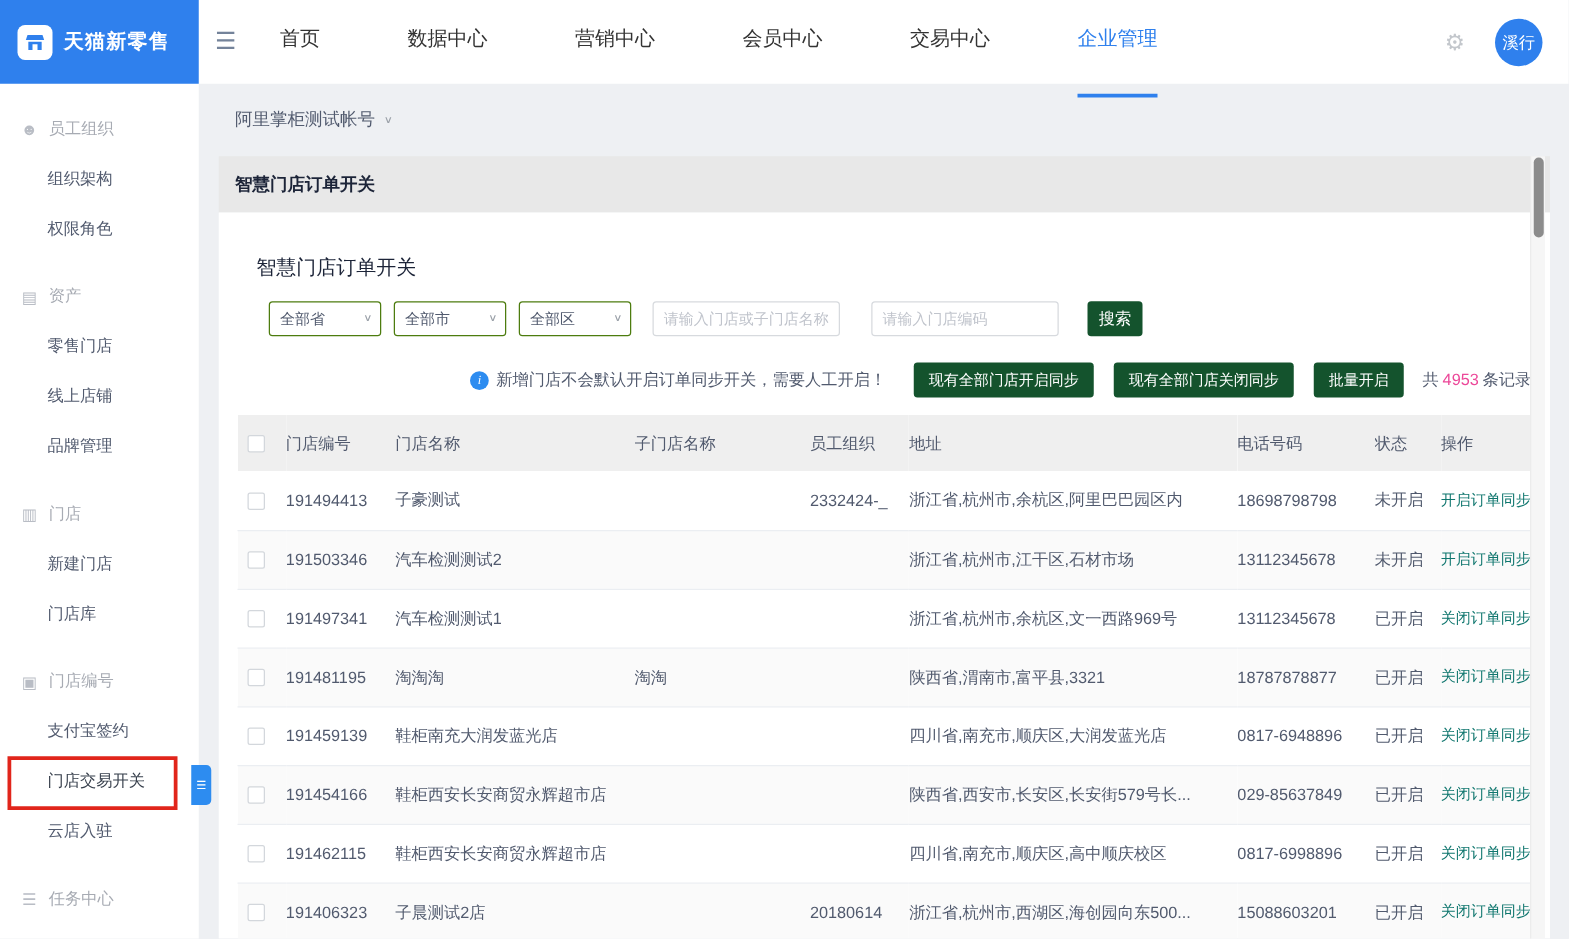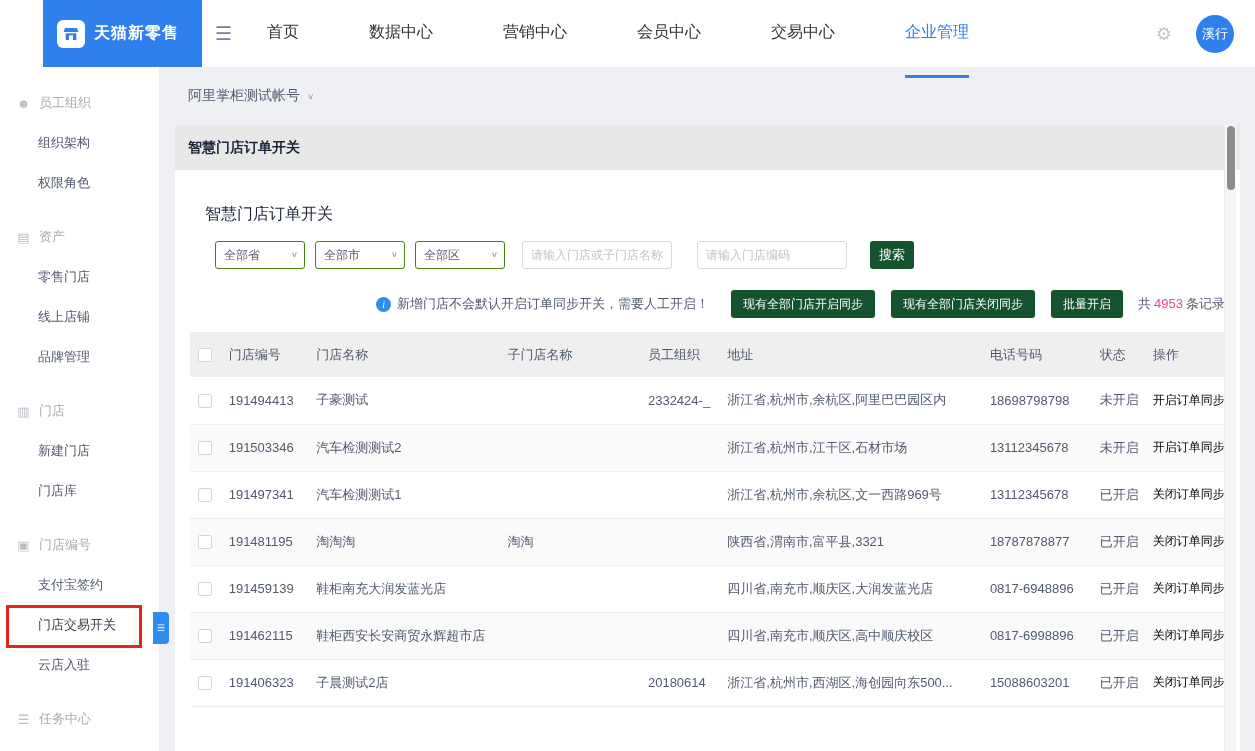--- a/index.html
+++ b/index.html
@@ -2,21 +2,21 @@
 <html><head>
 <meta charset="utf-8">
 <style>
   * { margin:0; padding:0; box-sizing:border-box; }
   html,body { width:1255px; height:751px; overflow:hidden; background:#eef0f3;
     font-family:"Liberation Sans", sans-serif; }
   .app { position:relative; width:1255px; height:751px; }
 
   
   .header { position:absolute; top:0; left:0; width:1255px; height:67px; background:#fff;
-    display:flex; align-items:center; z-index:20;padding-left:43px; }
+    display:flex; align-items:center; z-index:20; }
   .logo { width:159px; height:67px; background:#2f80ed; display:flex; align-items:center;
     padding-left:14px; flex:0 0 159px; cursor:pointer; }
   .logo-icon { width:28px; height:28px; background:#fff; border-radius:6px; display:flex;
     align-items:center; justify-content:center; margin-right:9px; }
   .logo-text { color:#fff; font-size:16px; font-weight:bold; letter-spacing:1px; white-space:nowrap; }
   .collapse { margin-left:13px; font-size:19px; color:#74839a; cursor:pointer; line-height:1; }
   .topnav { display:flex; margin-left:35px; height:67px; }
   .topnav-item { font-size:16px; color:#333; height:78px; line-height:64px; cursor:pointer;
     border-bottom:3px solid transparent; margin-right:70px; white-space:nowrap; text-decoration:none; }
   .topnav-item.active { color:#2f80ed; border-bottom-color:#2f80ed; font-weight:500; }
@@ -85,21 +85,21 @@
   
   table { width:100%; border-collapse:collapse; table-layout:fixed; margin-top:14px; }
   thead th { height:45px; background:#efefef; font-size:13px; font-weight:500; color:#515a6e;
     text-align:left; padding-right:8px; white-space:nowrap; overflow:hidden; }
   tbody td { height:47px; border-bottom:1px solid #ebeef2; font-size:13px; color:#515a6e;
     padding-right:8px; white-space:nowrap; overflow:hidden; }
   tbody tr:nth-child(even) { background:#fafafa; }
   th.cb-col, td.cb-col { padding-left:8px; }
   .cb { display:inline-block; width:14px; height:14px; border:1px solid #d3d7dc; border-radius:2px;
     background:#fff; vertical-align:middle; cursor:pointer; }
-  .link { color:#000000; font-size:12px; cursor:pointer; text-decoration:none; white-space:nowrap; }
+  .link { color:#0f766e; font-size:12px; cursor:pointer; text-decoration:none; white-space:nowrap; }
 
   
   .scrollbar { position:absolute; left:1224px; top:125px; bottom:0; width:12px; background:#f6f6f6;
     border-left:1px solid #ececec; z-index:30; }
   .scroll-thumb { position:absolute; top:1px; left:2px; width:8px; height:64px; background:#8c8c8c;
     border-radius:4px; cursor:pointer; }
 </style>
 </head>
 <body>
 
@@ -348,20 +348,31 @@
               <td>191459139</td>
               <td>鞋柜南充大润发蓝光店</td>
               <td></td>
               <td></td>
               <td>四川省,南充市,顺庆区,大润发蓝光店</td>
               <td>0817-6948896</td>
               <td>已开启</td>
               <td><a class="link">关闭订单同步</a></td>
             </tr>
 
+            <tr>
+              <td class="cb-col"><span class="cb"></span></td>
+              <td>191454166</td>
+              <td>鞋柜西安长安商贸永辉超市店</td>
+              <td></td>
+              <td></td>
+              <td>陕西省,西安市,长安区,长安街579号长...</td>
+              <td>029-85637849</td>
+              <td>已开启</td>
+              <td><a class="link">关闭订单同步</a></td>
+            </tr>
 
             <tr>
               <td class="cb-col"><span class="cb"></span></td>
               <td>191462115</td>
               <td>鞋柜西安长安商贸永辉超市店</td>
               <td></td>
               <td></td>
               <td>四川省,南充市,顺庆区,高中顺庆校区</td>
               <td>0817-6998896</td>
               <td>已开启</td>

